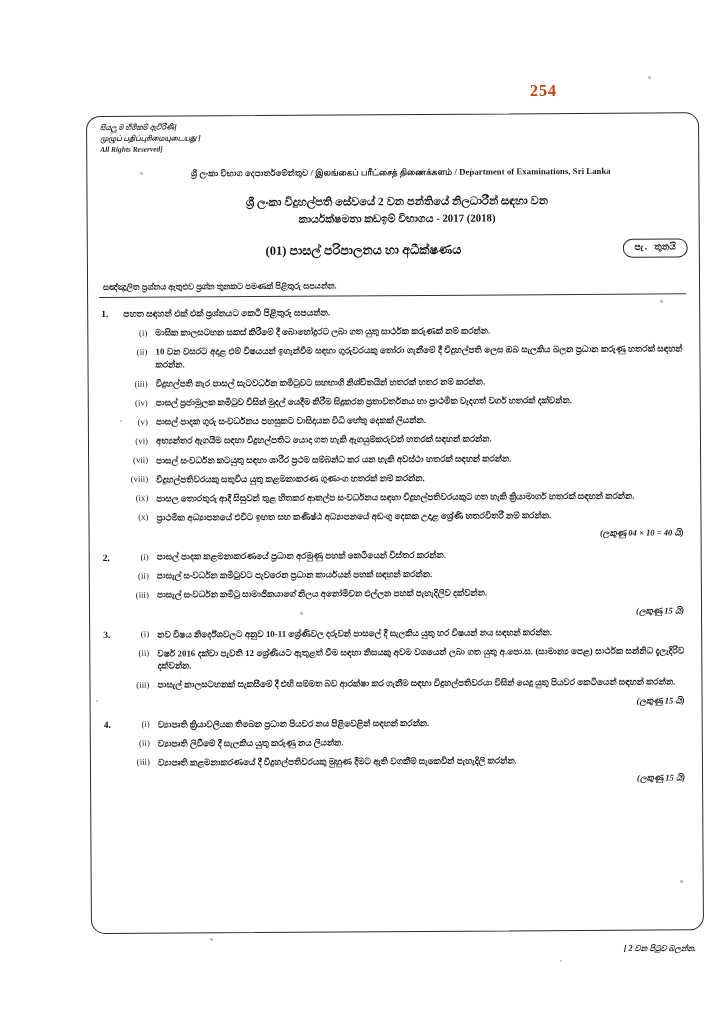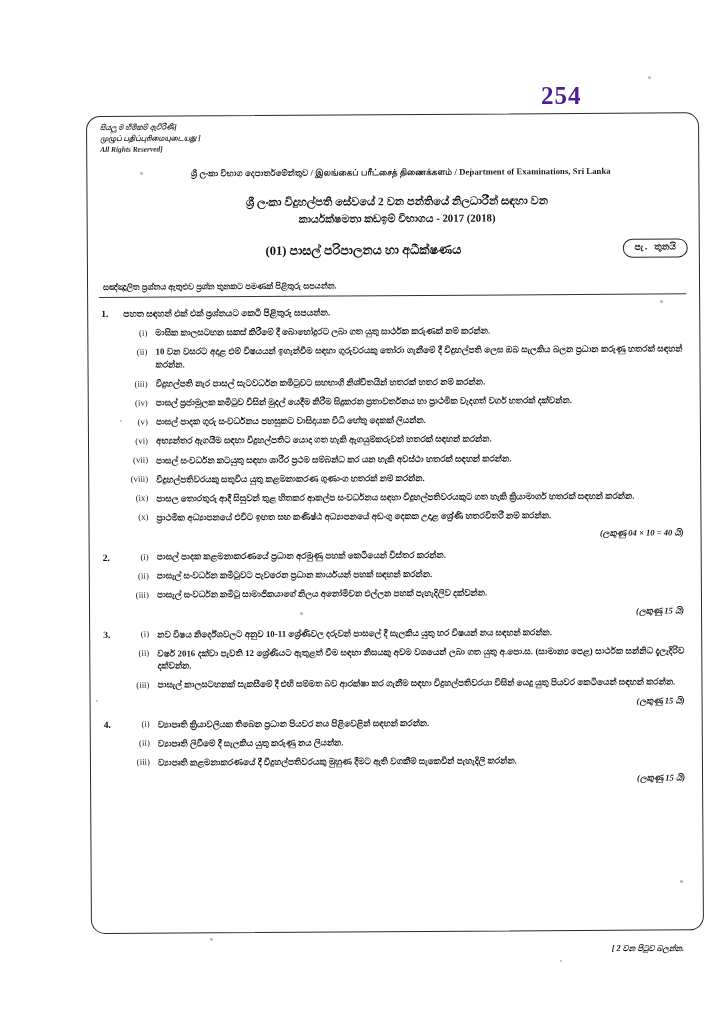--- a/index.html
+++ b/index.html
@@ -13,26 +13,26 @@
     font-family: "Liberation Serif", "DejaVu Serif", serif;
     color: #111111;
     position: relative;
     overflow: hidden;
   }
 
   
   .page-number {
     position: absolute;
     top: 82px;
-    left: 541px;
+    left: 530px;
     font-family: "Liberation Serif", serif;
-    font-size: 25px;
+    font-size: 16px;
     font-weight: 700;
     letter-spacing: 1px;
-    color: #4c1d95;
+    color: #c2410c;
   }
 
   
   .sheet {
     position: absolute;
     left: 86px;
     top: 116px;
     width: 613px;
     height: 818px;
     border: 1.4px solid #2b2b2b;
@@ -191,21 +191,21 @@
     font-weight: 700;
     color: #151515;
     margin-top: 2px;
     margin-bottom: 9px;
     padding-right: 4px;
   }
 
   
   .footer-note {
     position: absolute;
-    right: 40px;
+    right: 28px;
     top: 944px;
     font-size: 8.2px;
     font-style: italic;
     font-weight: 700;
     color: #171717;
     white-space: nowrap;
   }
 
   
   .speck {

